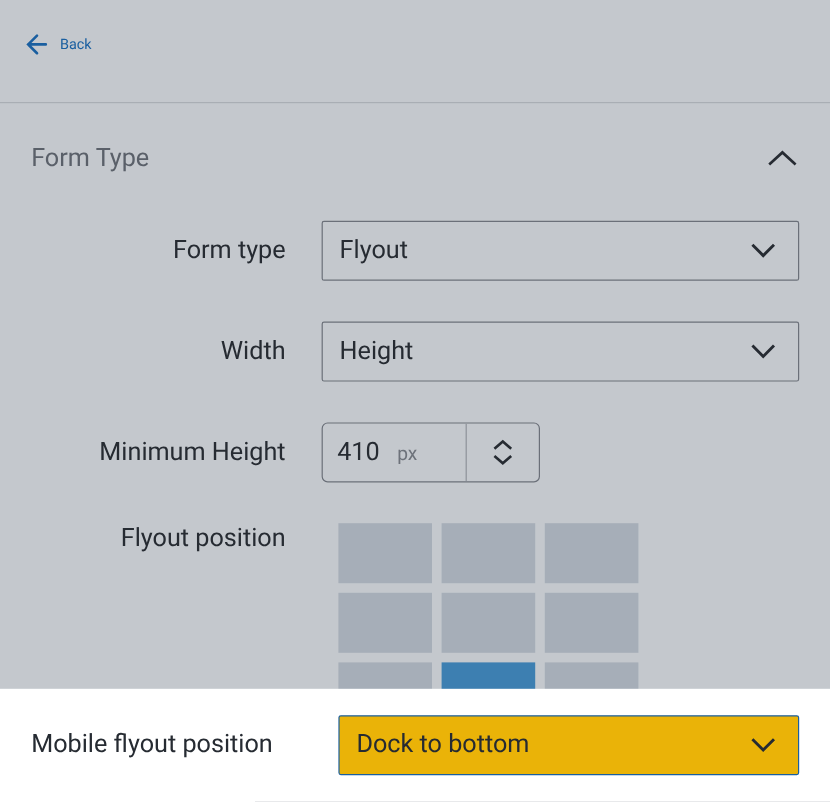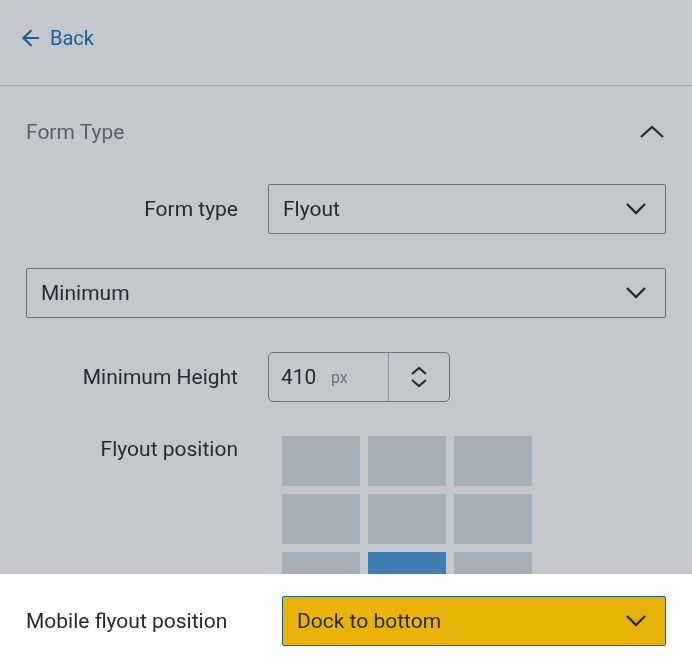--- a/index.html
+++ b/index.html
@@ -20,21 +20,21 @@
     }
     .back {
       position: absolute;
       left: 18px;
       top: 26px;
       display: flex;
       align-items: center;
       gap: 10px;
       color: #1a5fa0;
       cursor: pointer;
-      font-size: 20px;
+      font-size: 12px;
     }
     .back svg { width: 22px; height: 22px; stroke: #1a5fa0; }
     .title {
       margin: 0 auto;
       font-size: 25px;
       font-weight: 700;
       color: #262b32;
     }
     .section-header {
       display: flex;
@@ -169,22 +169,23 @@
     <div class="label">Form type</div>
     <div class="select">
       <span>Flyout</span>
       <svg viewBox="0 0 22 14">
           <path d="M2 2 L11 11 L20 2"></path>
         </svg>
     </div>
   </div>
 
   <div class="row">
+    <div class="label">Width</div>
     <div class="select">
-      <span>Minimum</span>
+      <span>Height</span>
       <svg viewBox="0 0 22 14">
           <path d="M2 2 L11 11 L20 2"></path>
         </svg>
     </div>
   </div>
 
   <div class="row">
     <div class="label">Minimum Height</div>
     <div class="number-field">
       <div class="number-value">410</div>

